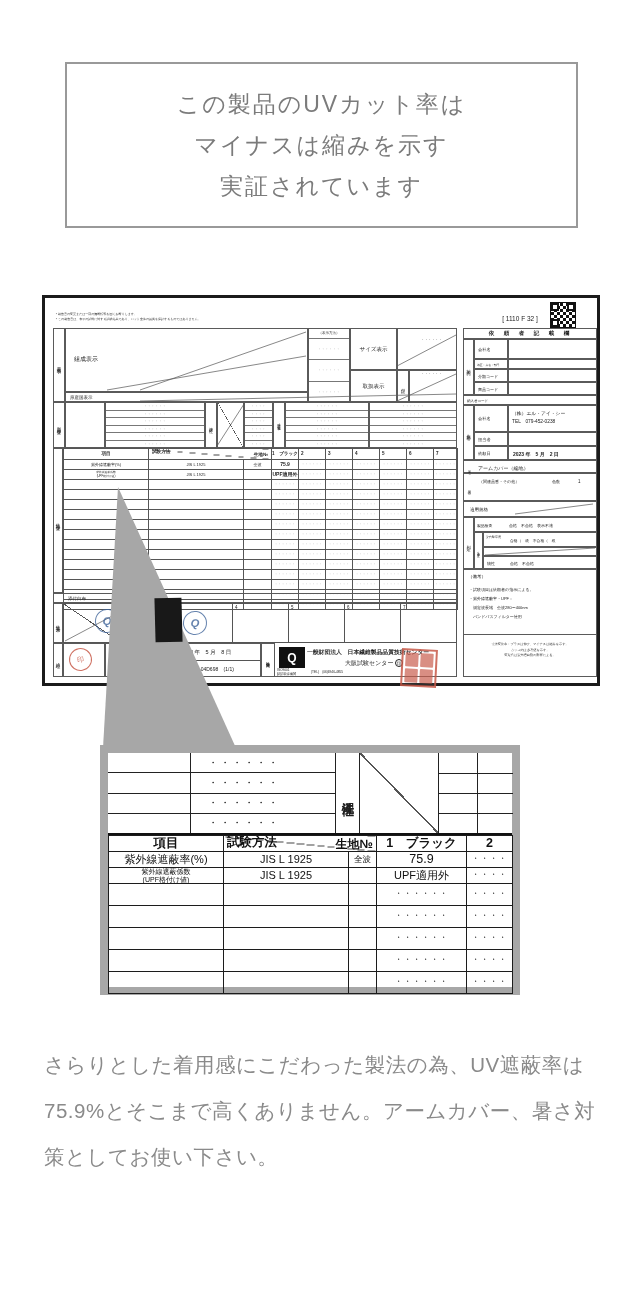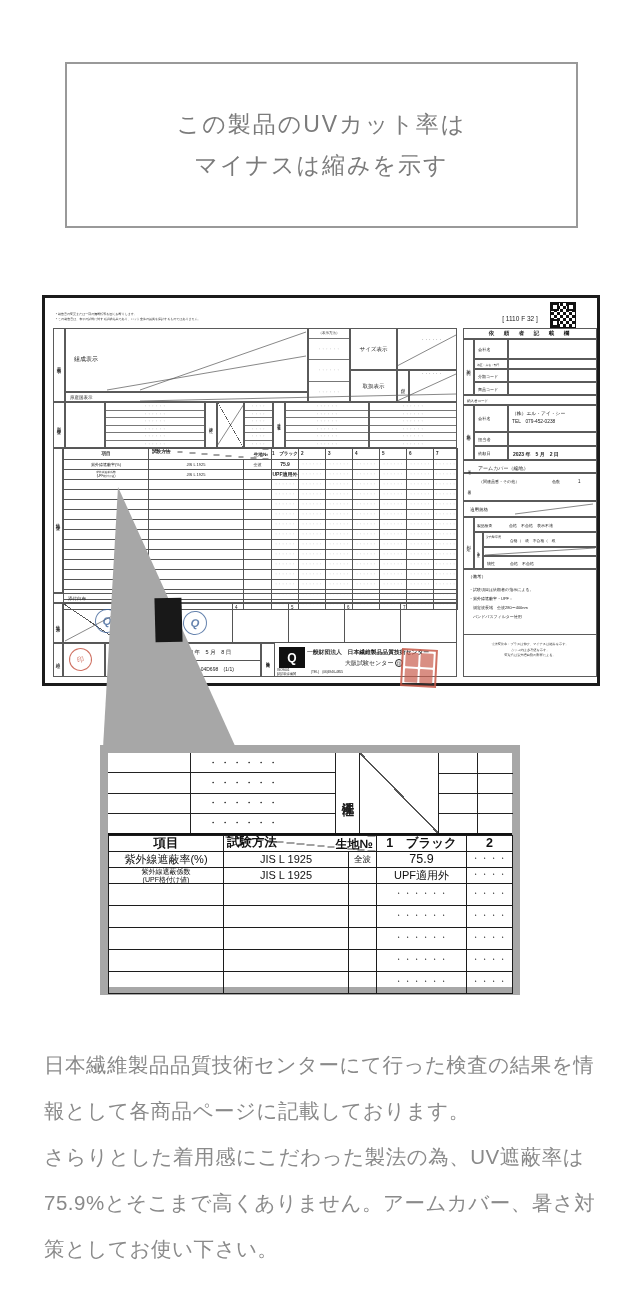--- a/index.html
+++ b/index.html
@@ -96,20 +96,21 @@
 
 .t3{font-size:3.2px}.t35{font-size:3.5px}.t4{font-size:4px}.t42{font-size:4.2px}.t45{font-size:4.5px}
 .t5{font-size:5px}.t55{font-size:5.5px}.t6{font-size:6px}
 </style>
 </head>
 <body>
 
 <section class="intro">
   <p>この製品のUVカット率は</p>
   <p>マイナスは縮みを示す</p>
+  <p>実証されています</p>
 </section>
 
 <div class="doc">
   <div class="fineprint">
     <span>＊報告書の変更または一部の無断転載を固くお断りします。</span><br>
     <span>＊この報告書は、表示の試料に対する試験結果であり、ロット全体の品質を保証するものではありません。</span>
   </div>
   <div class="form-code">[ 1110 F 32 ]</div>
   <div class="qr">
     <div class="qrc" style="left:0;top:0"></div>
@@ -645,15 +646,14 @@
           <td></td>
           <td></td>
           <td class="ddot">・・・・・・</td>
           <td class="ddot">・・・・</td>
         </tr>
       </tbody>
     </table>
 </div>
 
 <div class="foot">
-  <p>日本繊維製品品質技術センターにて行った検査の結果を情報として各商品ページに記載しております。</p>
   <p>さらりとした着用感にこだわった製法の為、UV遮蔽率は75.9%とそこまで高くありません。アームカバー、暑さ対策としてお使い下さい。</p>
 </div>
 
 </body></html>

